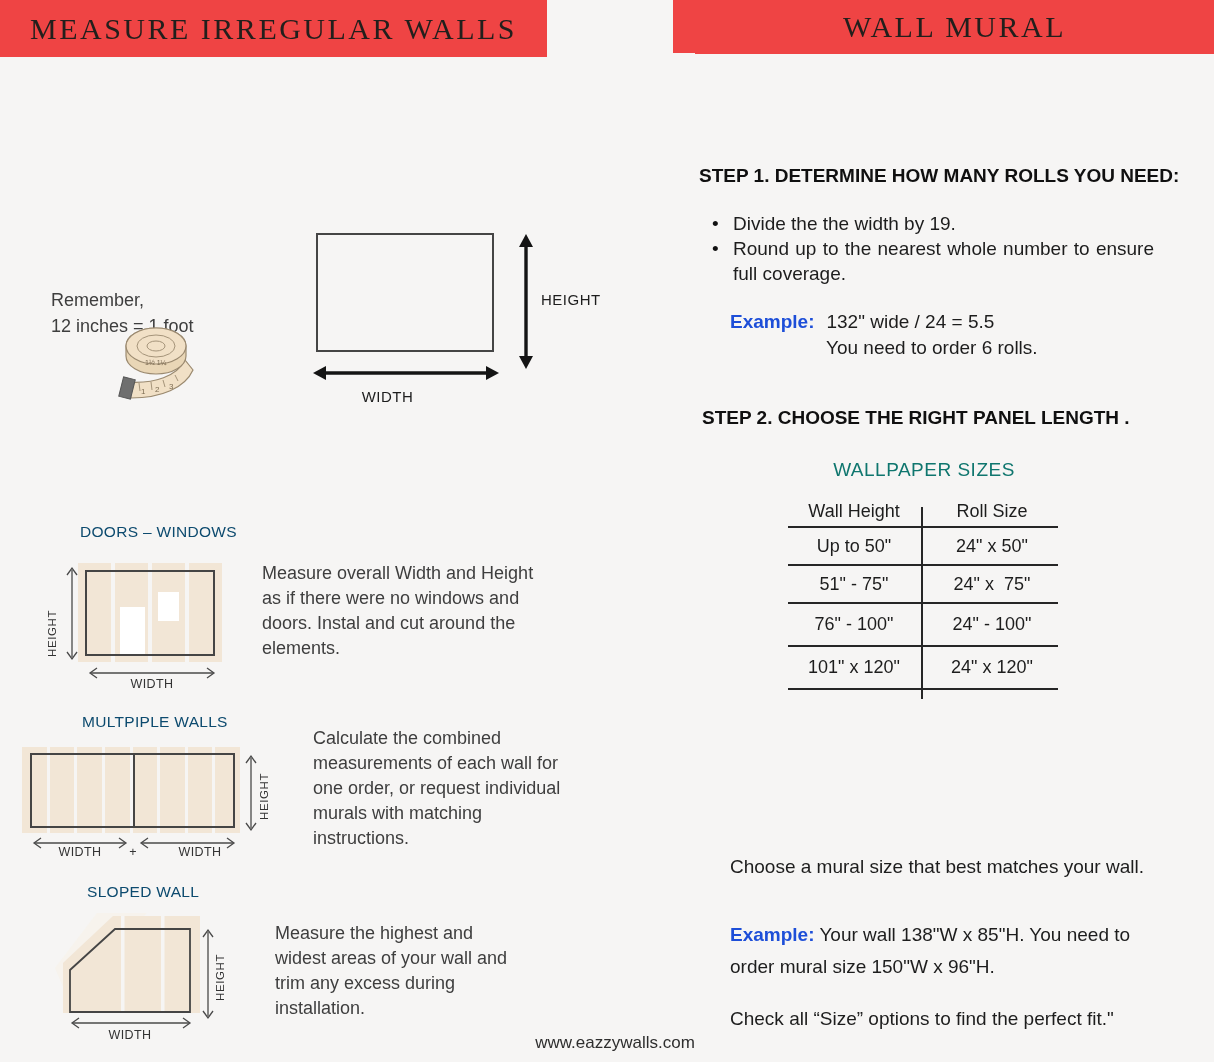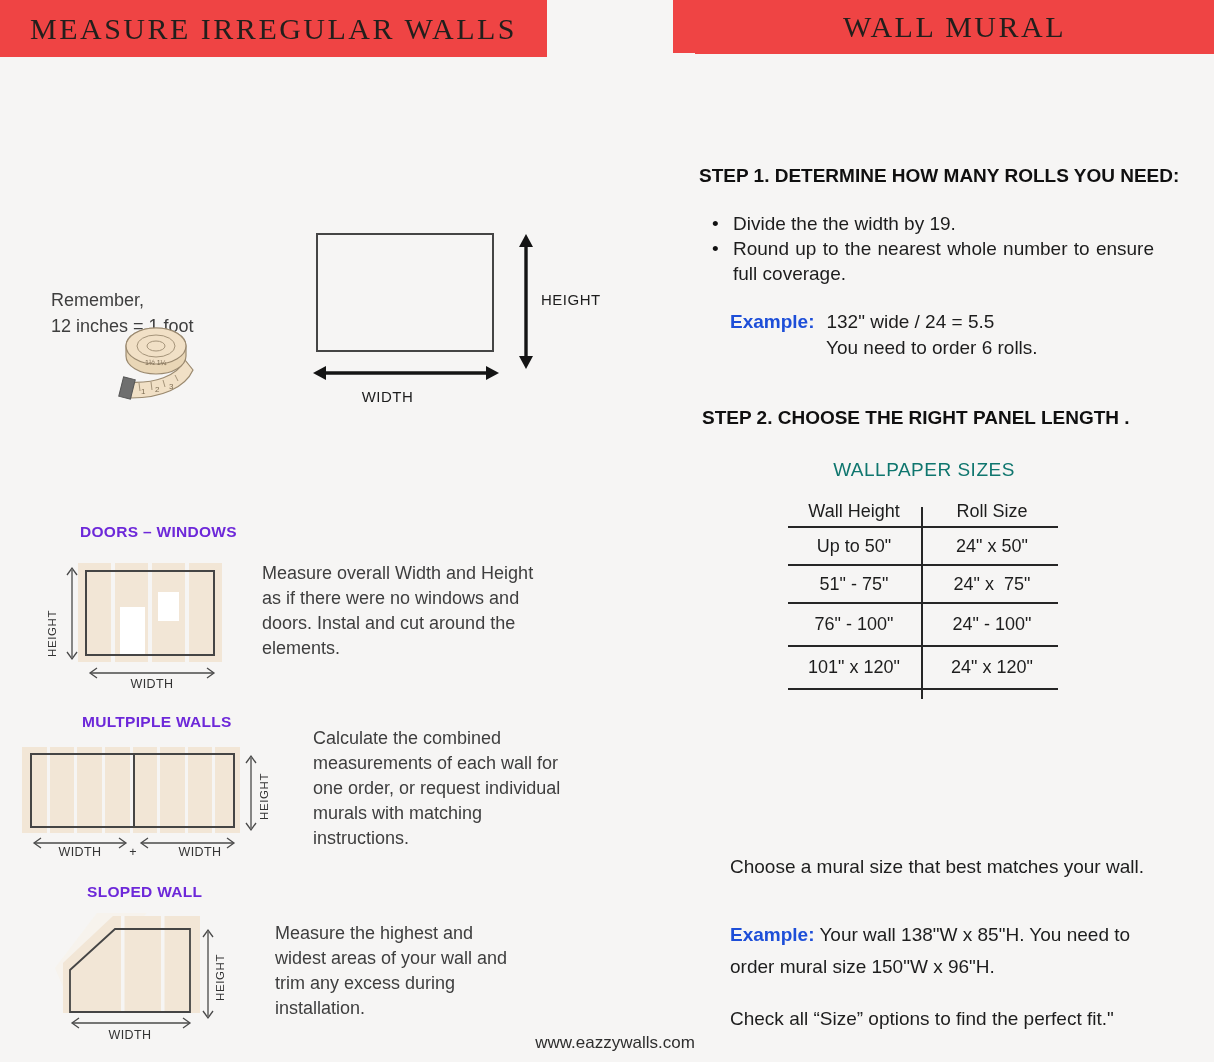--- a/index.html
+++ b/index.html
@@ -11,21 +11,21 @@
   .bar span{font-family:"Liberation Serif",serif;font-weight:400;font-size:30px;
             letter-spacing:2.5px;color:#221f1c;white-space:nowrap;}
   .bar-mw{left:0;top:74;width:546px;height:52px;}
   .bar-irr{left:0;top:444;width:547px;height:57px;}
   .bar-ow{left:673px;top:74;width:541px;height:53px;}
   .bar-om{left:695px;top:770;width:519px;height:54px;}
   
   .body-l{font-size:18px;line-height:25px;color:#3e3e3e;}
   .body-r{font-size:19px;line-height:25px;color:#1d1d1d;}
   .just{text-align:justify;}
-  .subhead{position:absolute;font-size:15.5px;font-weight:700;letter-spacing:.3px;color:#6d28d9;white-space:nowrap;}
+  .subhead{position:absolute;font-size:15.5px;font-weight:400;letter-spacing:.3px;color:#0c4a6e;white-space:nowrap;}
   .lbl{position:absolute;font-size:15px;letter-spacing:.5px;color:#1d1d1d;}
   .dlbl{position:absolute;font-size:12.5px;letter-spacing:.4px;color:#333;text-align:center;}
   .vlabel{position:absolute;transform:rotate(-90deg);transform-origin:0 0;
           font-size:11.5px;letter-spacing:.6px;color:#333;white-space:nowrap;}
   
   .outline{position:absolute;border:2px solid #454545;box-sizing:border-box;background:transparent;}
   .beige{position:absolute;display:flex;}
   .beige i{flex:1;background:#f2e6d6;}
   .beige.g4{gap:4px;} .beige.g3{gap:3px;}
   .cut{position:absolute;background:#ffffff;}

